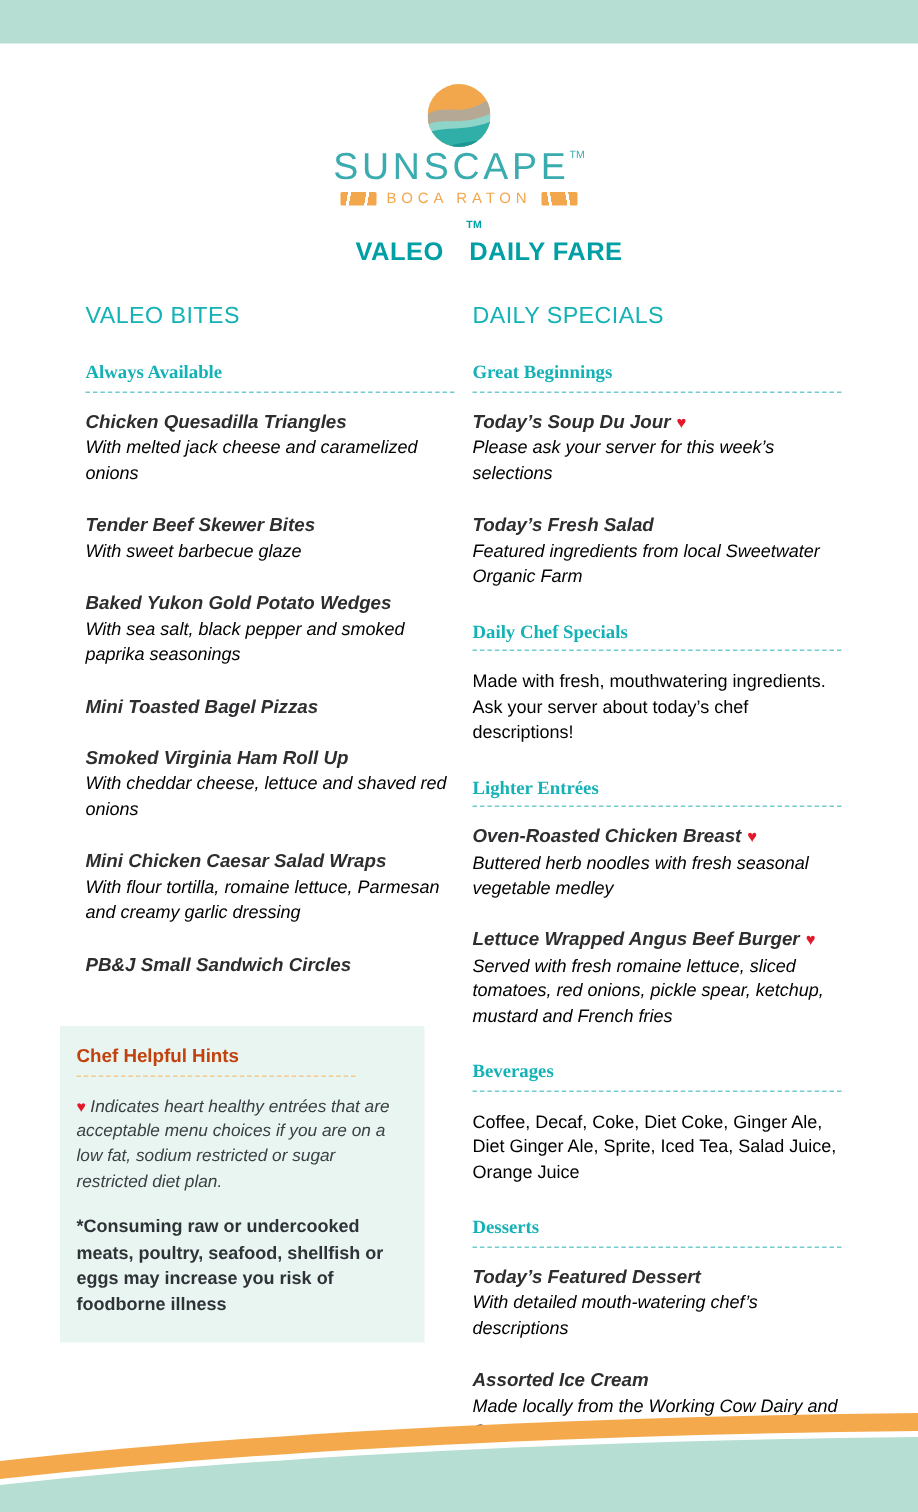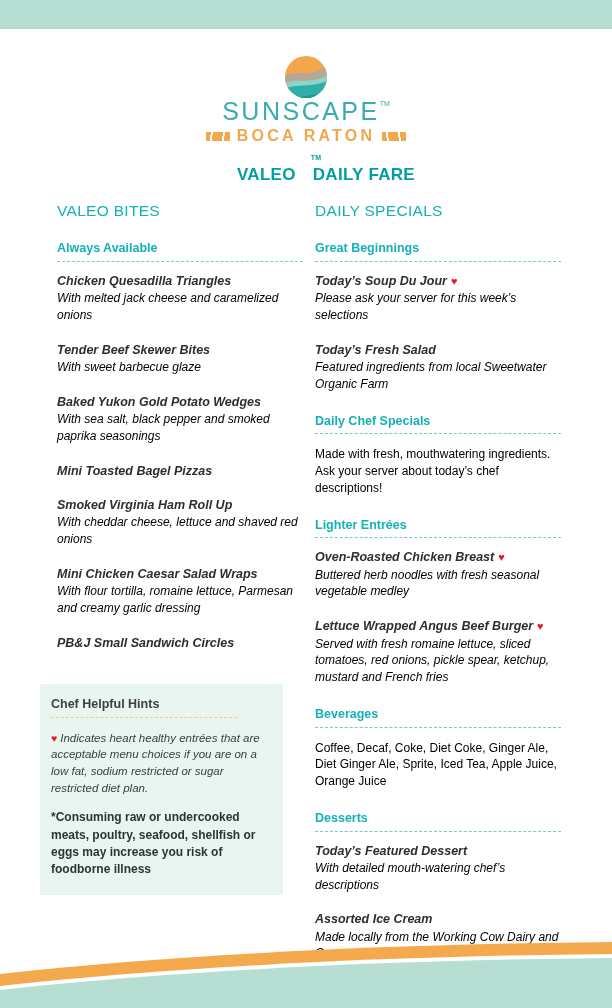--- a/index.html
+++ b/index.html
@@ -11,40 +11,40 @@
   
   .header{position:absolute;top:29px;left:0;width:612px;text-align:center;}
   .logo-wrap{margin-top:27px;line-height:0;}
   .brand{line-height:1;margin-top:1px;}
   .brand-name{font-size:25px;font-weight:300;letter-spacing:2.5px;color:#3aabae;}
   .brand-tm{font-size:7px;color:#3aabae;vertical-align:14px;letter-spacing:0;}
   .location-row{margin-top:3px;display:flex;align-items:center;justify-content:center;gap:7px;}
   .stripe{display:inline-block;width:24px;height:9px;border-radius:1px;
     background:repeating-linear-gradient(100deg,#f2a74d 0 5px,#ffffff 5px 7px,#f2a74d 7px 12px);}
   .stripe.right{background:repeating-linear-gradient(80deg,#f2a74d 0 5px,#ffffff 5px 7px,#f2a74d 7px 12px);}
-  .location{font-size:16px;letter-spacing:3.2px;color:#f2a74d;font-weight:700;}
+  .location{font-size:10px;letter-spacing:3.2px;color:#f2a74d;font-weight:400;}
   .menu-title{margin-top:20px;font-size:17px;font-weight:700;color:#009fa5;letter-spacing:0.3px;padding-left:40px;}
   .title-right{position:relative;margin-left:17px;}
   .title-tm{position:absolute;left:-2px;top:-11px;font-size:7px;font-weight:700;}
   
   .columns{position:absolute;top:189px;left:57px;display:flex;}
   .col{width:246px;}
   .col-left{margin-right:12px;}
   .col-header{font-size:15.5px;font-weight:400;color:#14b1b6;letter-spacing:0.3px;line-height:1.2;}
   .section{margin-top:21px;}
   .section-title{display:block;font-size:12.5px;font-weight:700;color:#14b1b6;
-    padding-bottom:4px;border-bottom:1px dashed #72cbce;margin-bottom:11px;line-height:1.25;}
+    padding-bottom:4px;border-bottom:1px dashed #72cbce;margin-bottom:11px;line-height:1.25;font-family:Liberation Serif, serif;}
   .item{margin-bottom:18px;font-style:italic;}
   .item:last-child{margin-bottom:0;}
   .item-name{font-size:12.5px;font-weight:700;color:#2e2e30;line-height:1.3;margin-bottom:1px;}
   .heart{color:#e4182b;font-size:11px;margin-left:4px;}
   .item-desc,.section-text{font-size:12px;color:#000000;line-height:1.4;}
   
   .hints-box{margin:33px 0 0 -17px;width:221px;background:#e8f5f0;padding:13px 11px 16px 11px;}
-  .hints-title{font-size:12.5px;font-weight:700;color:#404040;line-height:1.25;}
+  .hints-title{font-size:12.5px;font-weight:700;color:#c2410c;line-height:1.25;}
   .hints-rule{width:186px;border-bottom:1px dashed #f4c98d;margin:4px 0 12px 0;height:0;}
   .hints-p{font-size:11.5px;font-style:italic;color:#3c4044;line-height:1.45;margin:0 0 13px 0;}
   .hints-p.plain{font-style:normal;font-weight:600;color:#2f3338;font-size:12px;margin-bottom:0;}
   .hints-heart{color:#e4182b;font-style:normal;font-size:10.5px;margin-right:3px;}
   
   .waves{position:absolute;left:0;bottom:0;width:612px;height:70px;line-height:0;}
 </style>
 </head>
 <body>
 
@@ -143,21 +143,21 @@
             <div class="item-name">Oven-Roasted Chicken Breast<span class="heart">♥</span></div>
             <div class="item-desc">Buttered herb noodles with fresh seasonal vegetable medley</div>
           </div>
           <div class="item">
             <div class="item-name">Lettuce Wrapped Angus Beef Burger<span class="heart">♥</span></div>
             <div class="item-desc">Served with fresh romaine lettuce, sliced tomatoes, red onions, pickle spear, ketchup, mustard and French fries</div>
           </div>
         </div>
         <div class="section">
           <h3 class="section-title">Beverages</h3>
-          <p class="section-text">Coffee, Decaf, Coke, Diet Coke, Ginger Ale, Diet Ginger Ale, Sprite, Iced Tea, Apple Juice, Orange Juice</p>
+          <p class="section-text">Coffee, Decaf, Coke, Diet Coke, Ginger Ale, Diet Ginger Ale, Sprite, Iced Tea, Salad Juice, Orange Juice</p>
         </div>
         <div class="section">
           <h3 class="section-title">Desserts</h3>
           <div class="item">
             <div class="item-name">Today’s Featured Dessert</div>
             <div class="item-desc">With detailed mouth-watering chef’s descriptions</div>
           </div>
           <div class="item">
             <div class="item-name">Assorted Ice Cream</div>
             <div class="item-desc">Made locally from the Working Cow Dairy and Creamery in St. Petersburg, Florida</div>

